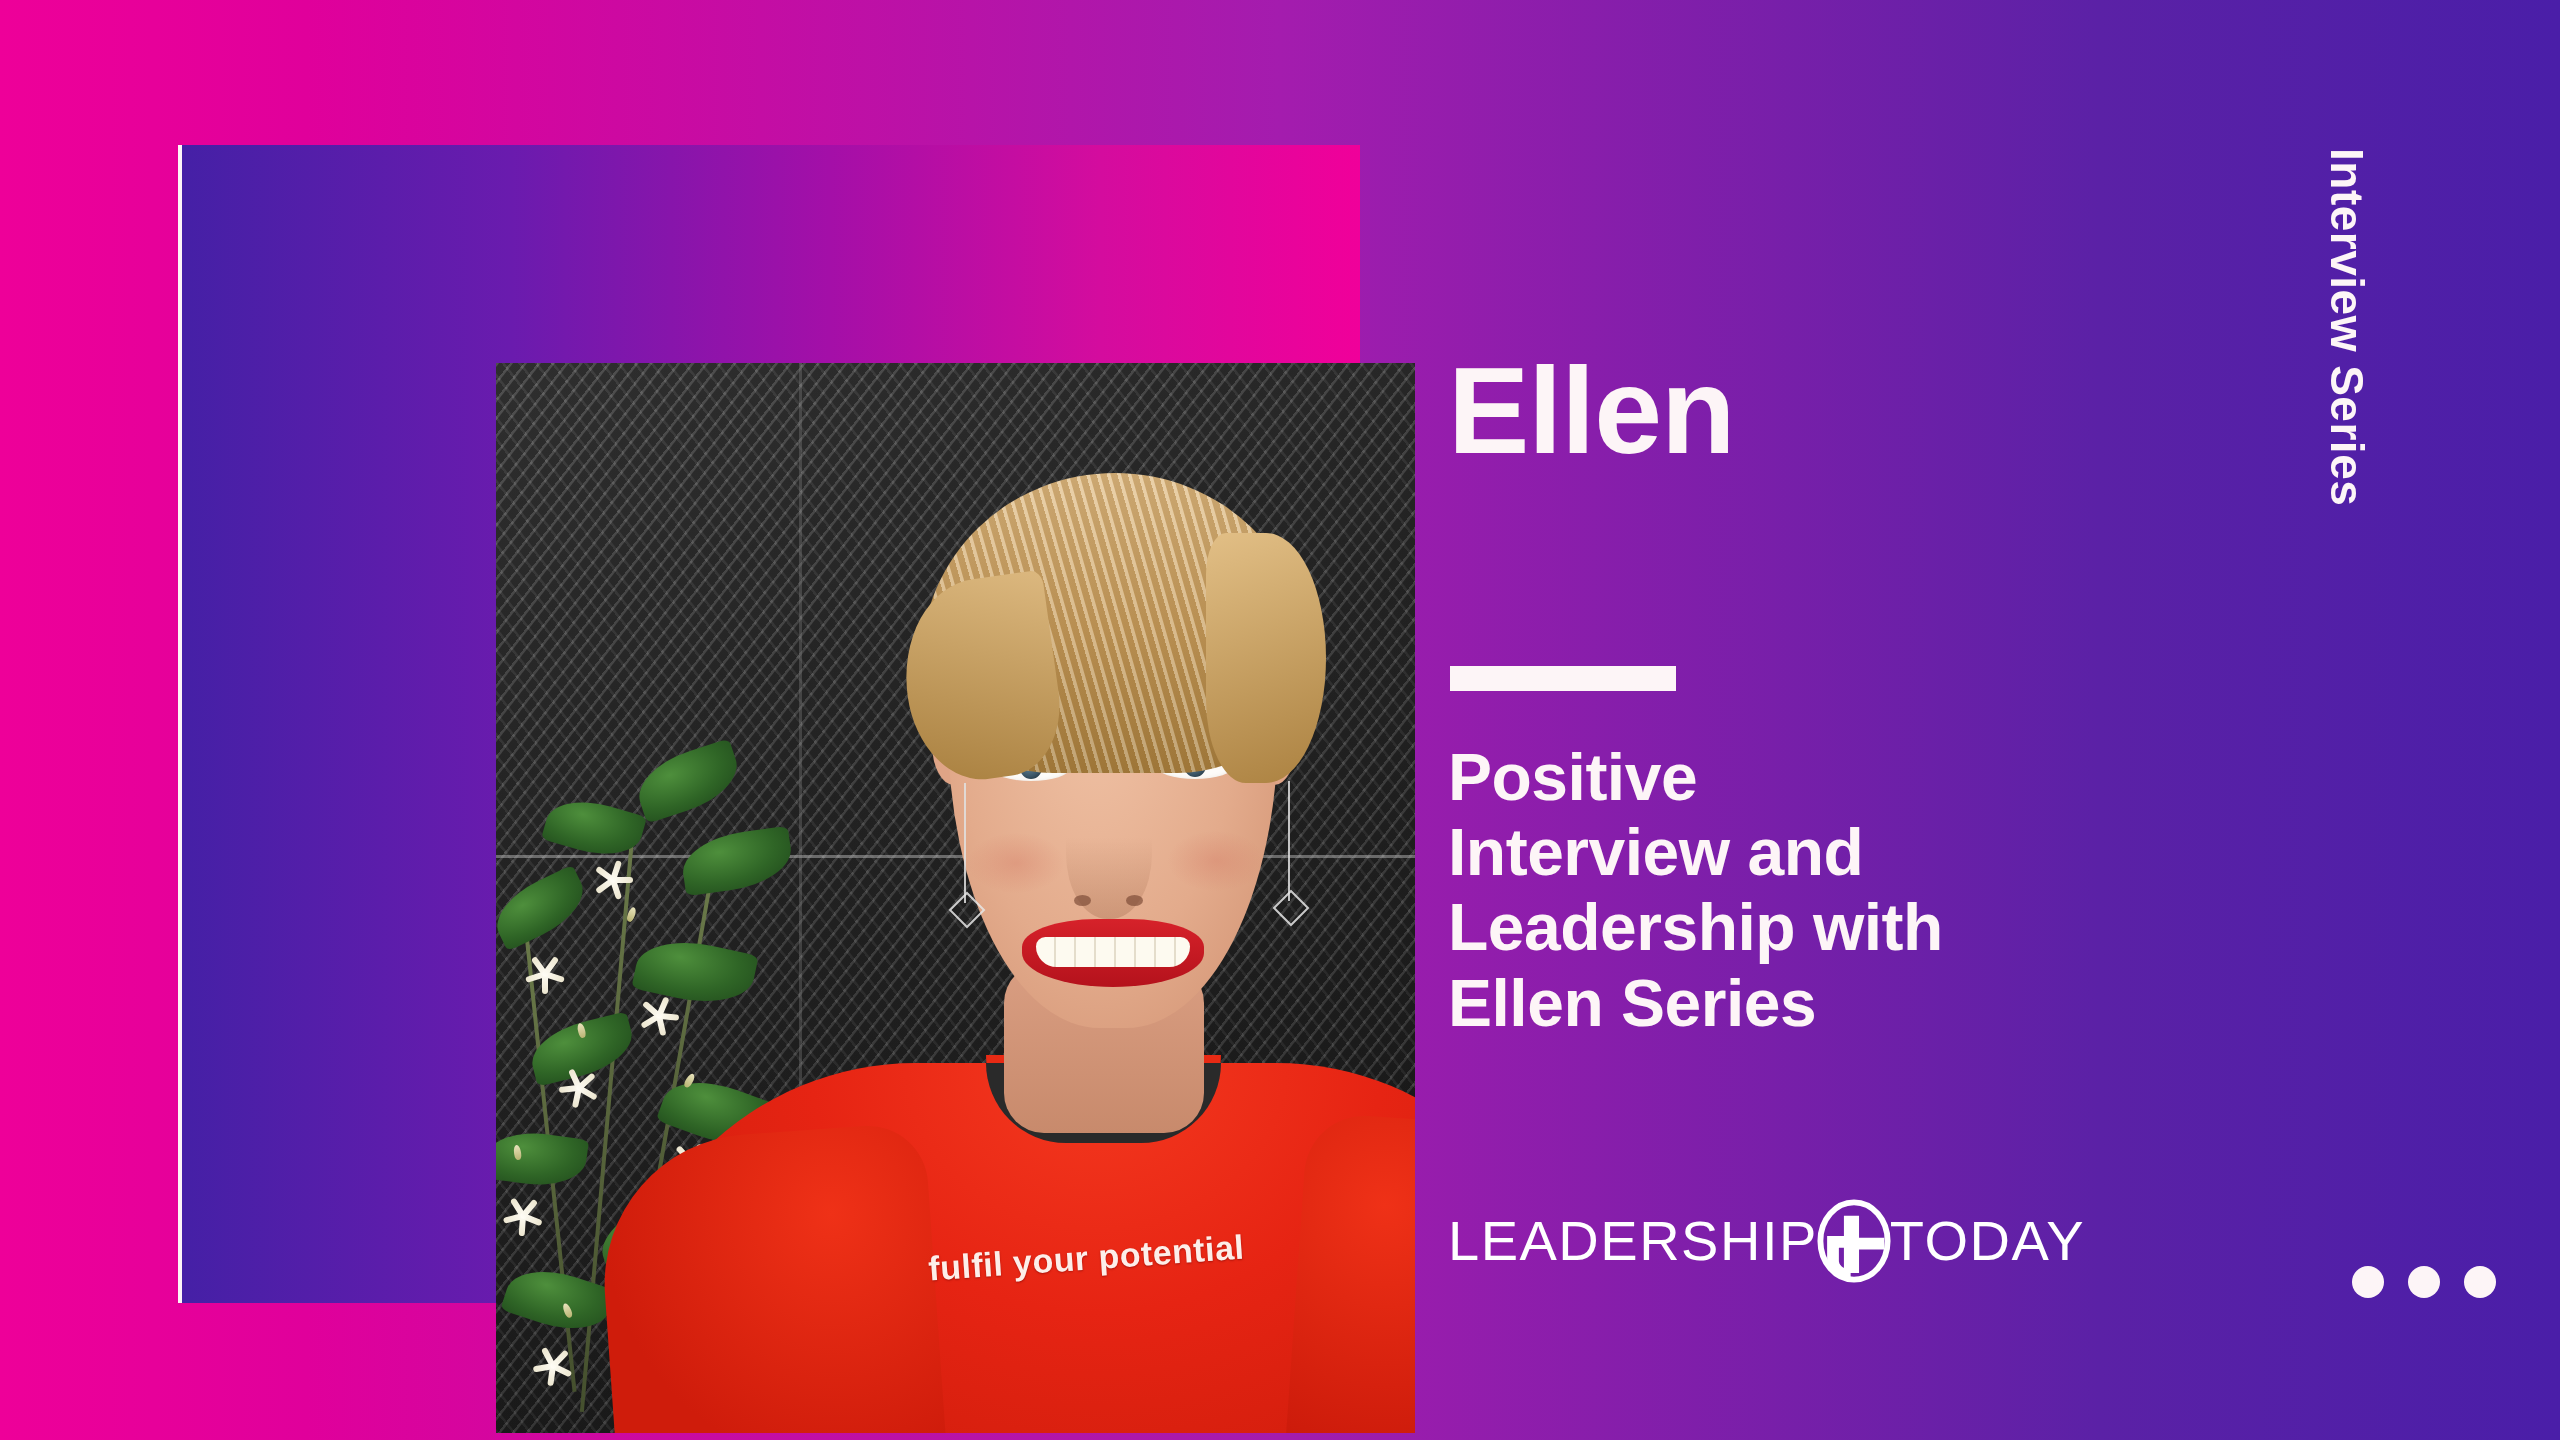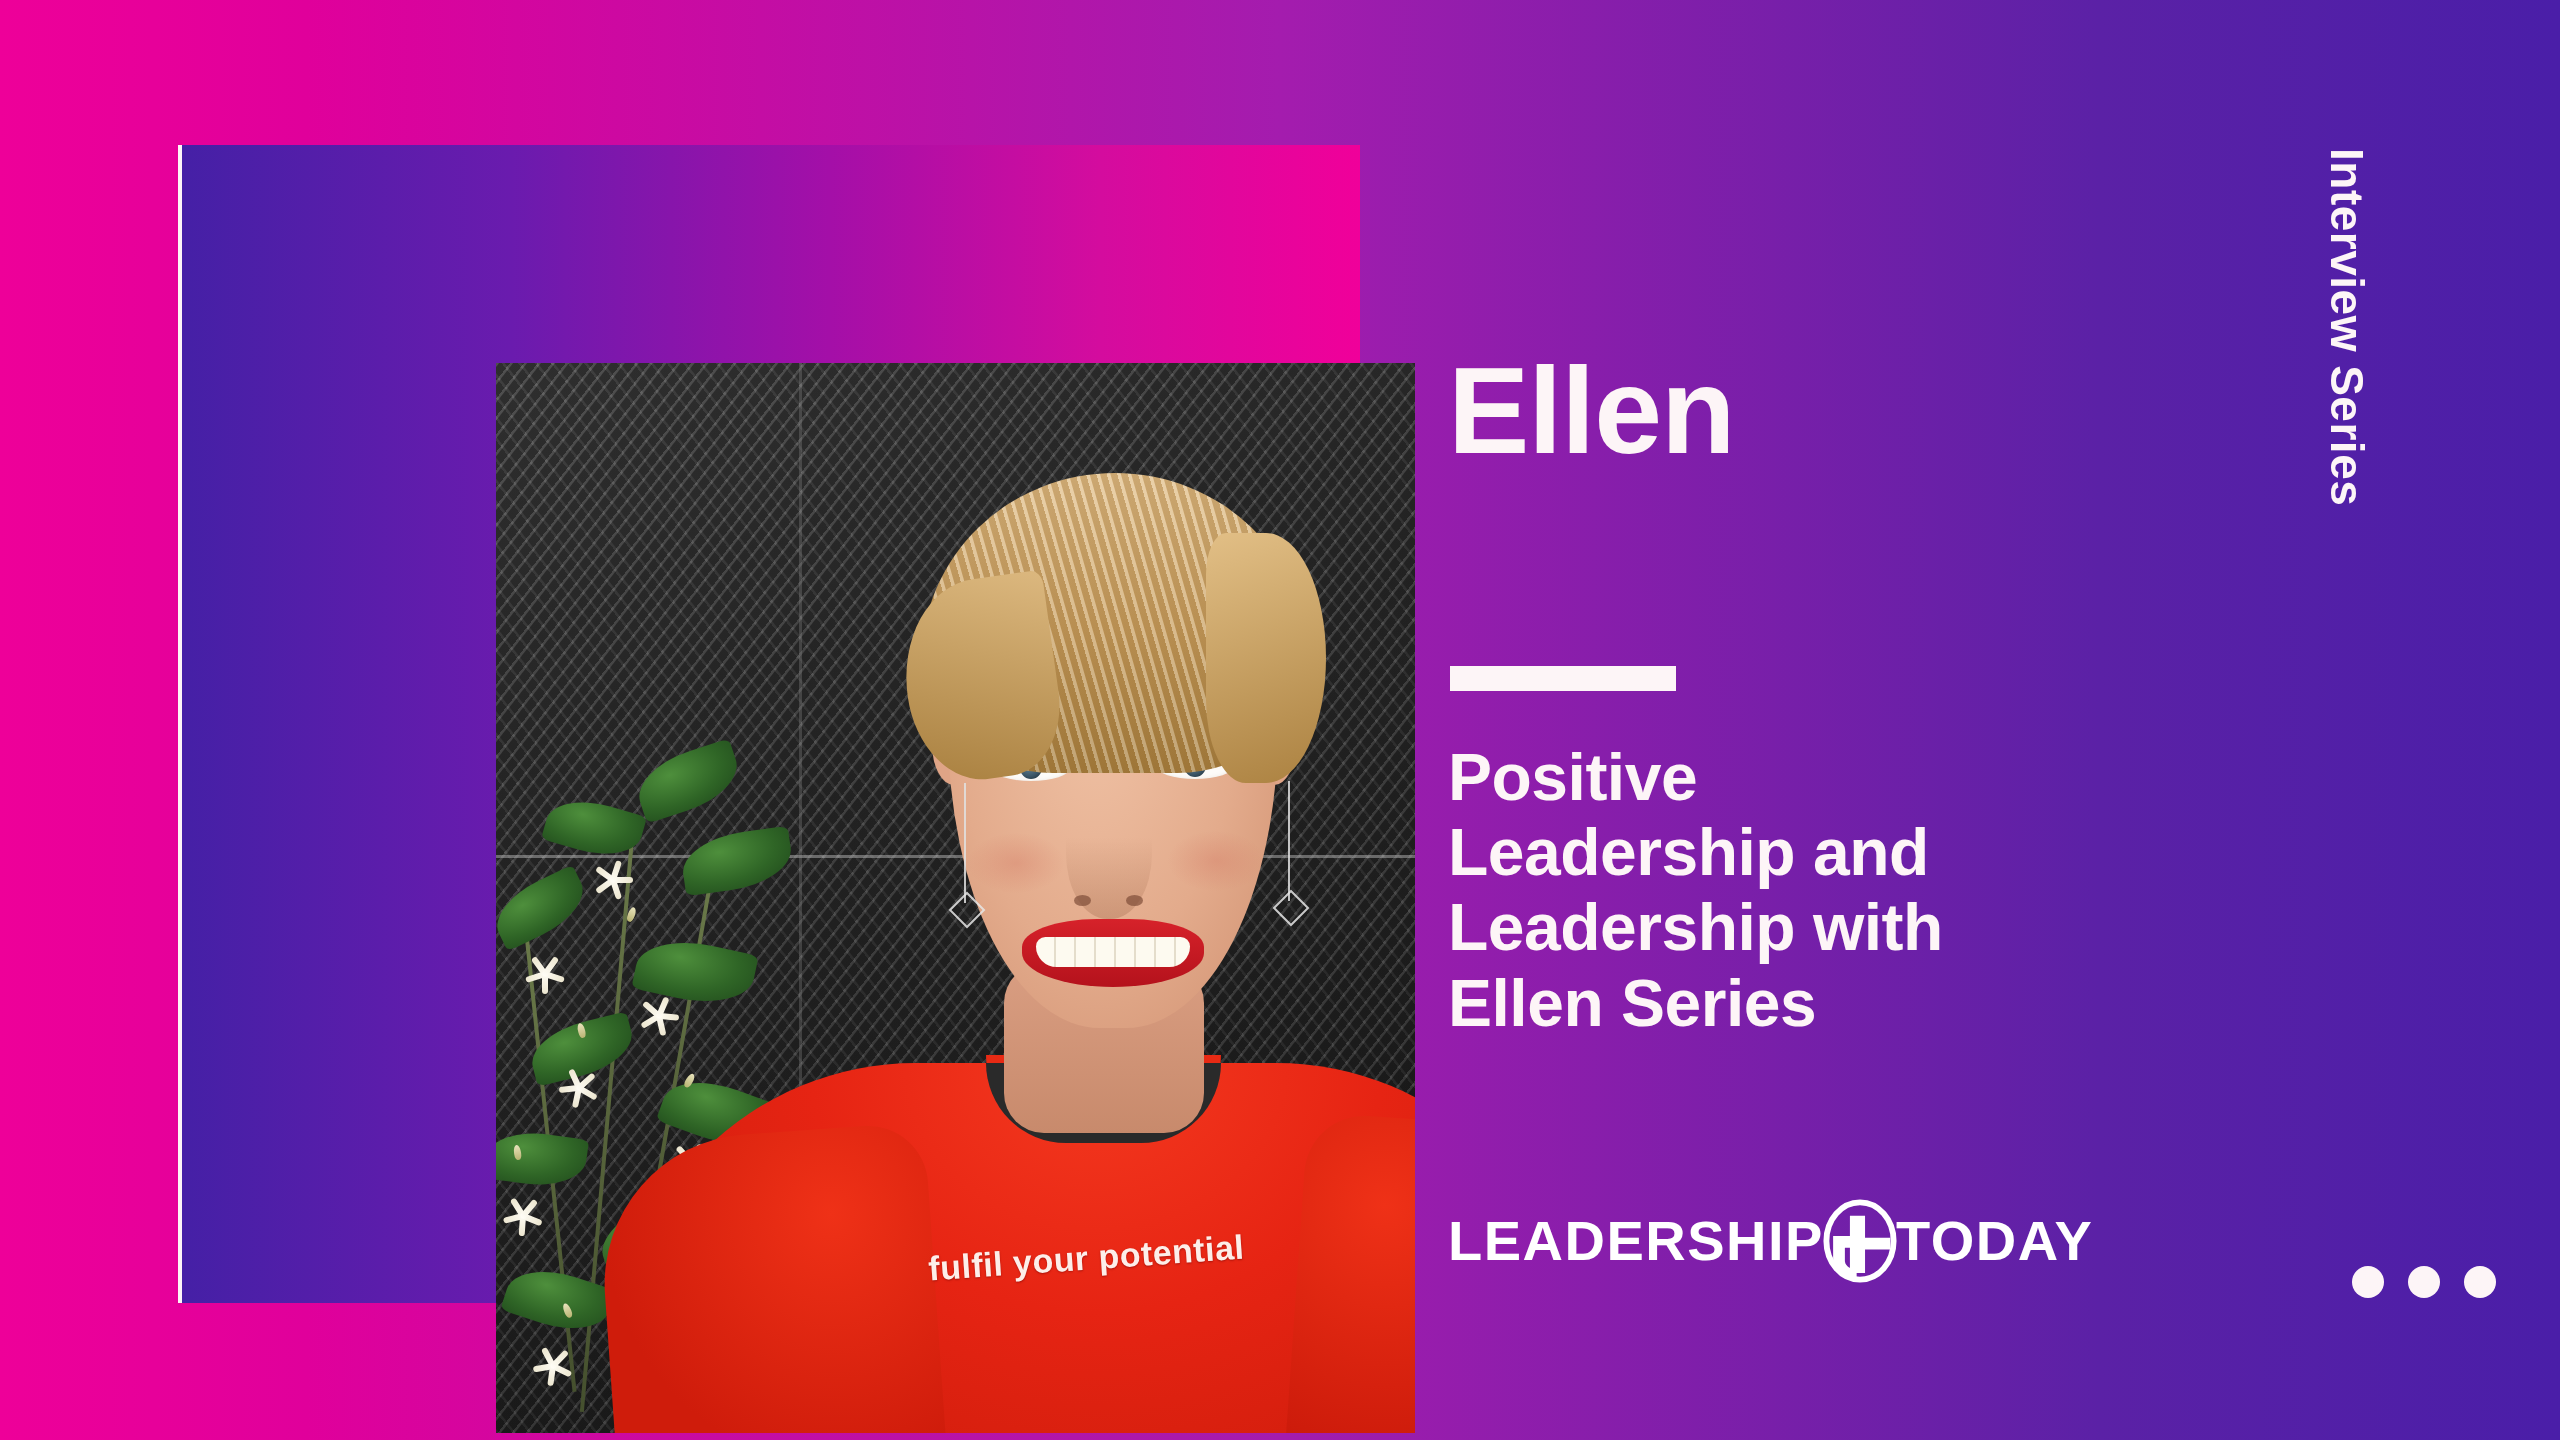--- a/index.html
+++ b/index.html
@@ -249,21 +249,21 @@
     width:820px;
     font-size:66px; line-height:1.14;
     font-weight:800; color:#FDF5F7;
     letter-spacing:-0.5px;
   }
 
   
   .logo { position:absolute; left:0; top:1205px; height:72px;
     display:flex; align-items:center; }
   .logo-word {
-    font-size:56px; font-weight:700; color:#FFFFFF;
+    font-size:56px; font-weight:400; color:#FFFFFF;
     letter-spacing:1.5px; line-height:1;
   }
   .logo-mark {
     position:relative; width:84px; height:84px;
     margin:0 -6px 0 -6px; flex:0 0 auto;
   }
   .logo-mark svg { display:block; width:84px; height:84px; }
 
   
   .rail-label {
@@ -436,21 +436,21 @@
 
     <h1 class="headline">
       <br>
       <span>Ellen</span>
     </h1>
 
     <div class="rule"></div>
 
     <h2 class="subhead">
       <span>Positive</span><br>
-      <span>Leadership and</span><br>
+      <span>Interview and</span><br>
       <span>Leadership with</span><br>
       <span>Ellen Series</span>
     </h2>
 
     <div class="logo">
       <span class="logo-word">LEADERSHIP</span>
       <span class="logo-mark">
         <svg viewBox="0 0 100 100" aria-hidden="true">
           <ellipse cx="50" cy="50" rx="40" ry="46" fill="none" stroke="#ffffff" stroke-width="7"></ellipse>
           <path d="M38 20 H56 V46 H86 V60 H56 V88 H38 Z" fill="#ffffff"></path>

